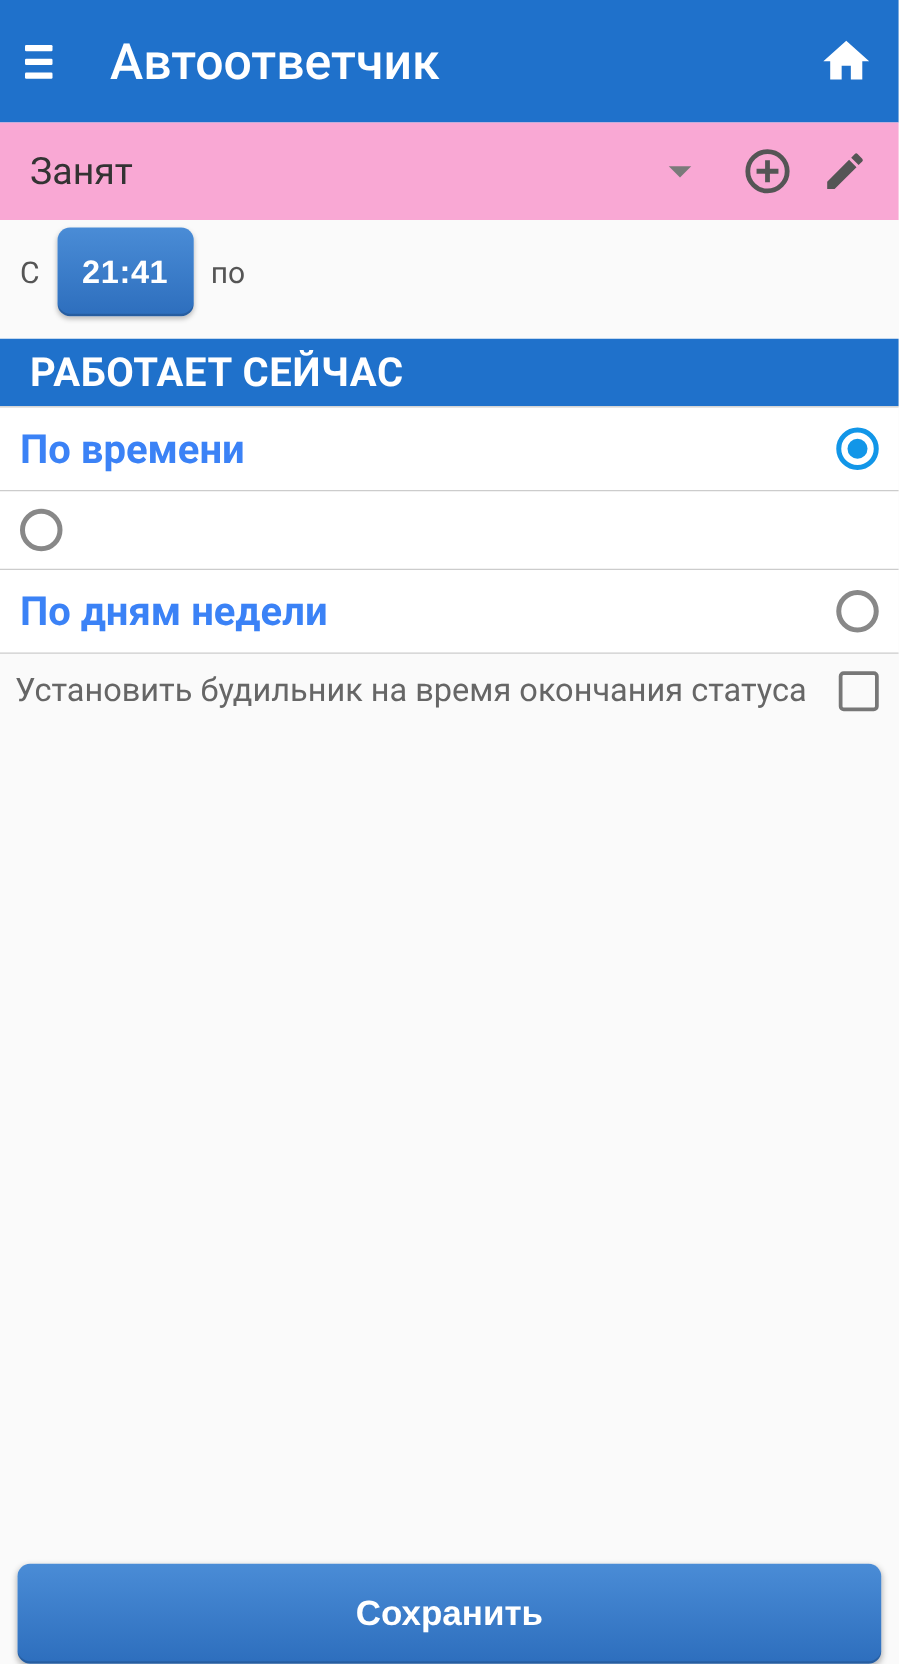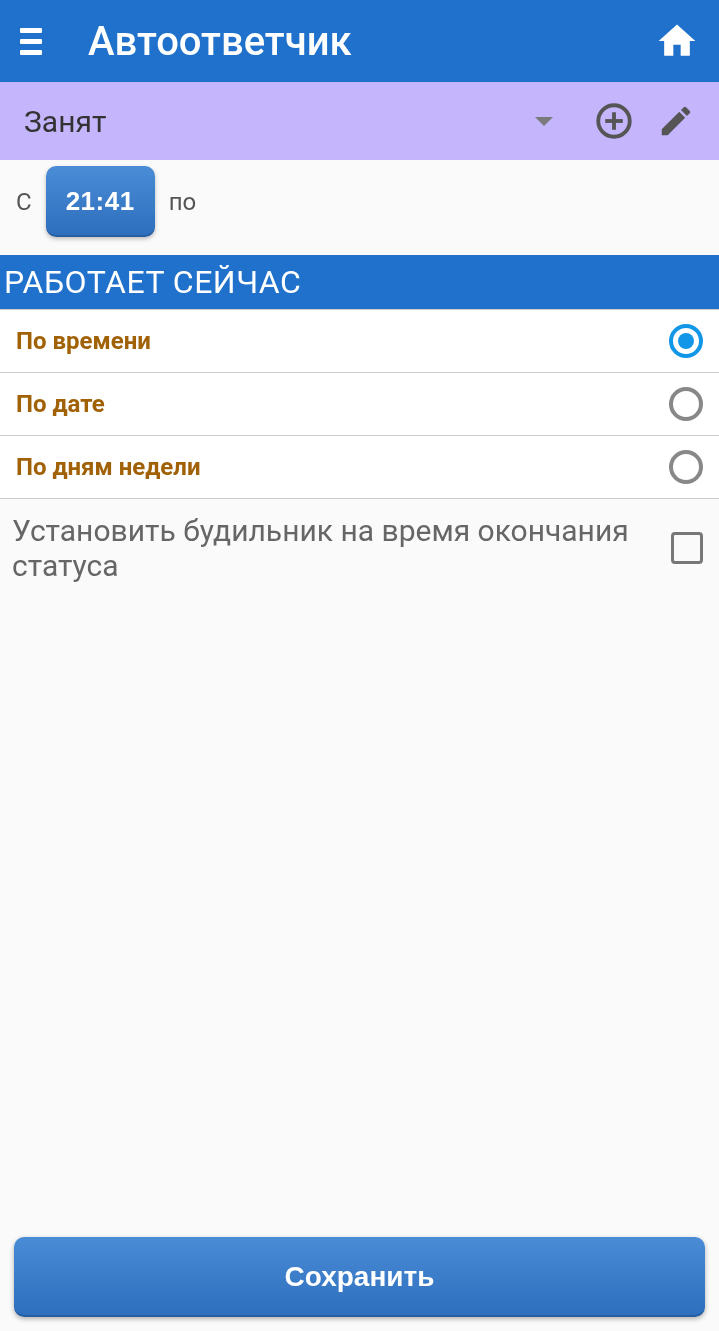--- a/index.html
+++ b/index.html
@@ -1,41 +1,41 @@
 <!DOCTYPE html>
 <html><head>
 <meta charset="utf-8">
 <style>
   * { box-sizing: border-box; margin: 0; padding: 0; }
   html, body { width: 719px; height: 1331px; font-family: Roboto, Arial, sans-serif; background: #fafafa; overflow: hidden; }
-  .app-bar { background: #1f71cb; height: 82px; display: flex; align-items: center; padding: 0 20px; }
+  .app-bar { background: #1f71cb; height: 98px; display: flex; align-items: center; padding: 0 20px; }
   .menu-icon { width: 40px; height: 40px; display: flex; flex-direction: column; justify-content: center; gap: 6px; cursor: pointer; }
   .menu-icon span { display: block; width: 22px; height: 5px; background: #fff; border-radius: 1px; }
   .app-title { color: #fff; font-size: 40px; font-weight: 500; margin-left: 28px; }
   .home-icon { margin-left: auto; width: 44px; height: 44px; cursor: pointer; }
-  .toolbar-row { display: flex; align-items: center; padding: 14px 18px 14px 24px; background: #c4b5fd; }
+  .toolbar-row { display: flex; align-items: center; padding: 14px 18px 14px 24px; background: #f9a8d4; }
   .dropdown { flex: 1; display: flex; align-items: center; cursor: pointer; }
   .dropdown-text { font-size: 30px; color: #333; }
   .dropdown-caret { margin-left: auto; margin-right: 24px; width: 0; height: 0; border-left: 9px solid transparent; border-right: 9px solid transparent; border-top: 9px solid #7a7a7a; }
   .icon-btn { width: 50px; height: 50px; display: flex; align-items: center; justify-content: center; cursor: pointer; margin-left: 12px; }
   .time-row { display: flex; align-items: center; padding: 6px 16px 18px 16px; gap: 14px; background: #fafafa; }
   .time-label { font-size: 24px; color: #555; }
   .time-btn { background: linear-gradient(to bottom, #4a8cd6, #2d6ebd); color: #fff; font-size: 26px; font-weight: 700; border: none; border-radius: 10px; padding: 20px 20px; box-shadow: 0 2px 4px rgba(0,0,0,0.25), inset 0 -2px 0 rgba(0,0,0,0.15); cursor: pointer; letter-spacing: 0.5px; }
-  .section-header { background: #1f71cb; color: #fff; font-size: 32px; font-weight: 400; padding: 8px 4px; letter-spacing: 0.5px; }
+  .section-header { background: #1f71cb; color: #fff; font-size: 32px; font-weight: 700; padding: 8px 24px; letter-spacing: 0.5px; }
   .option-list { background: #fff; }
   .option-row { display: flex; align-items: center; padding: 14px 16px; border-bottom: 1px solid #ccc; cursor: pointer; }
   .option-row:first-child { border-top: 1px solid #ccc; }
-  .option-label { font-size: 24px; font-weight: 700; color: #a16207; flex: 1; }
+  .option-label { font-size: 32px; font-weight: 700; color: #3b82f6; flex: 1; }
   .radio { width: 34px; height: 34px; border-radius: 50%; border: 4px solid #888; position: relative; flex-shrink: 0; }
   .radio.checked { border-color: #1296e8; }
   .radio.checked::after { content: ''; position: absolute; top: 50%; left: 50%; transform: translate(-50%, -50%); width: 16px; height: 16px; border-radius: 50%; background: #1296e8; }
   .check-row { display: flex; align-items: center; padding: 14px 16px 14px 12px; }
-  .check-label { font-size: 30px; color: #666; flex: 1; }
+  .check-label { font-size: 26px; color: #666; flex: 1; }
   .checkbox { width: 32px; height: 32px; border: 3px solid #777; border-radius: 4px; flex-shrink: 0; cursor: pointer; }
-  .footer { position: absolute; bottom: 14px; left: 14px; right: 14px; display: flex; gap: 20px; }
+  .footer { position: absolute; bottom: 0; left: 14px; right: 14px; display: flex; gap: 20px; }
   .footer-btn { flex: 1; background: linear-gradient(to bottom, #4a8cd6, #2d6ebd); color: #fff; font-size: 28px; font-weight: 700; border: none; border-radius: 10px; padding: 24px 0; box-shadow: 0 2px 5px rgba(0,0,0,0.3), inset 0 -2px 0 rgba(0,0,0,0.15); cursor: pointer; }
 </style>
 </head>
 <body>
 
 <div class="app-bar">
   <div class="menu-icon">
     <span></span>
       <span></span>
       <span></span>
@@ -74,21 +74,20 @@
 </div>
 
 <div class="section-header">РАБОТАЕТ СЕЙЧАС</div>
 
 <div class="option-list">
   <div class="option-row">
     <span class="option-label">По времени</span>
     <span class="radio checked"></span>
   </div>
   <div class="option-row">
-    <span class="option-label">По дате</span>
     <span class="radio"></span>
   </div>
   <div class="option-row">
     <span class="option-label">По дням недели</span>
     <span class="radio"></span>
   </div>
 </div>
 
 <div class="check-row">
   <span class="check-label">Установить будильник на время окончания статуса</span>

